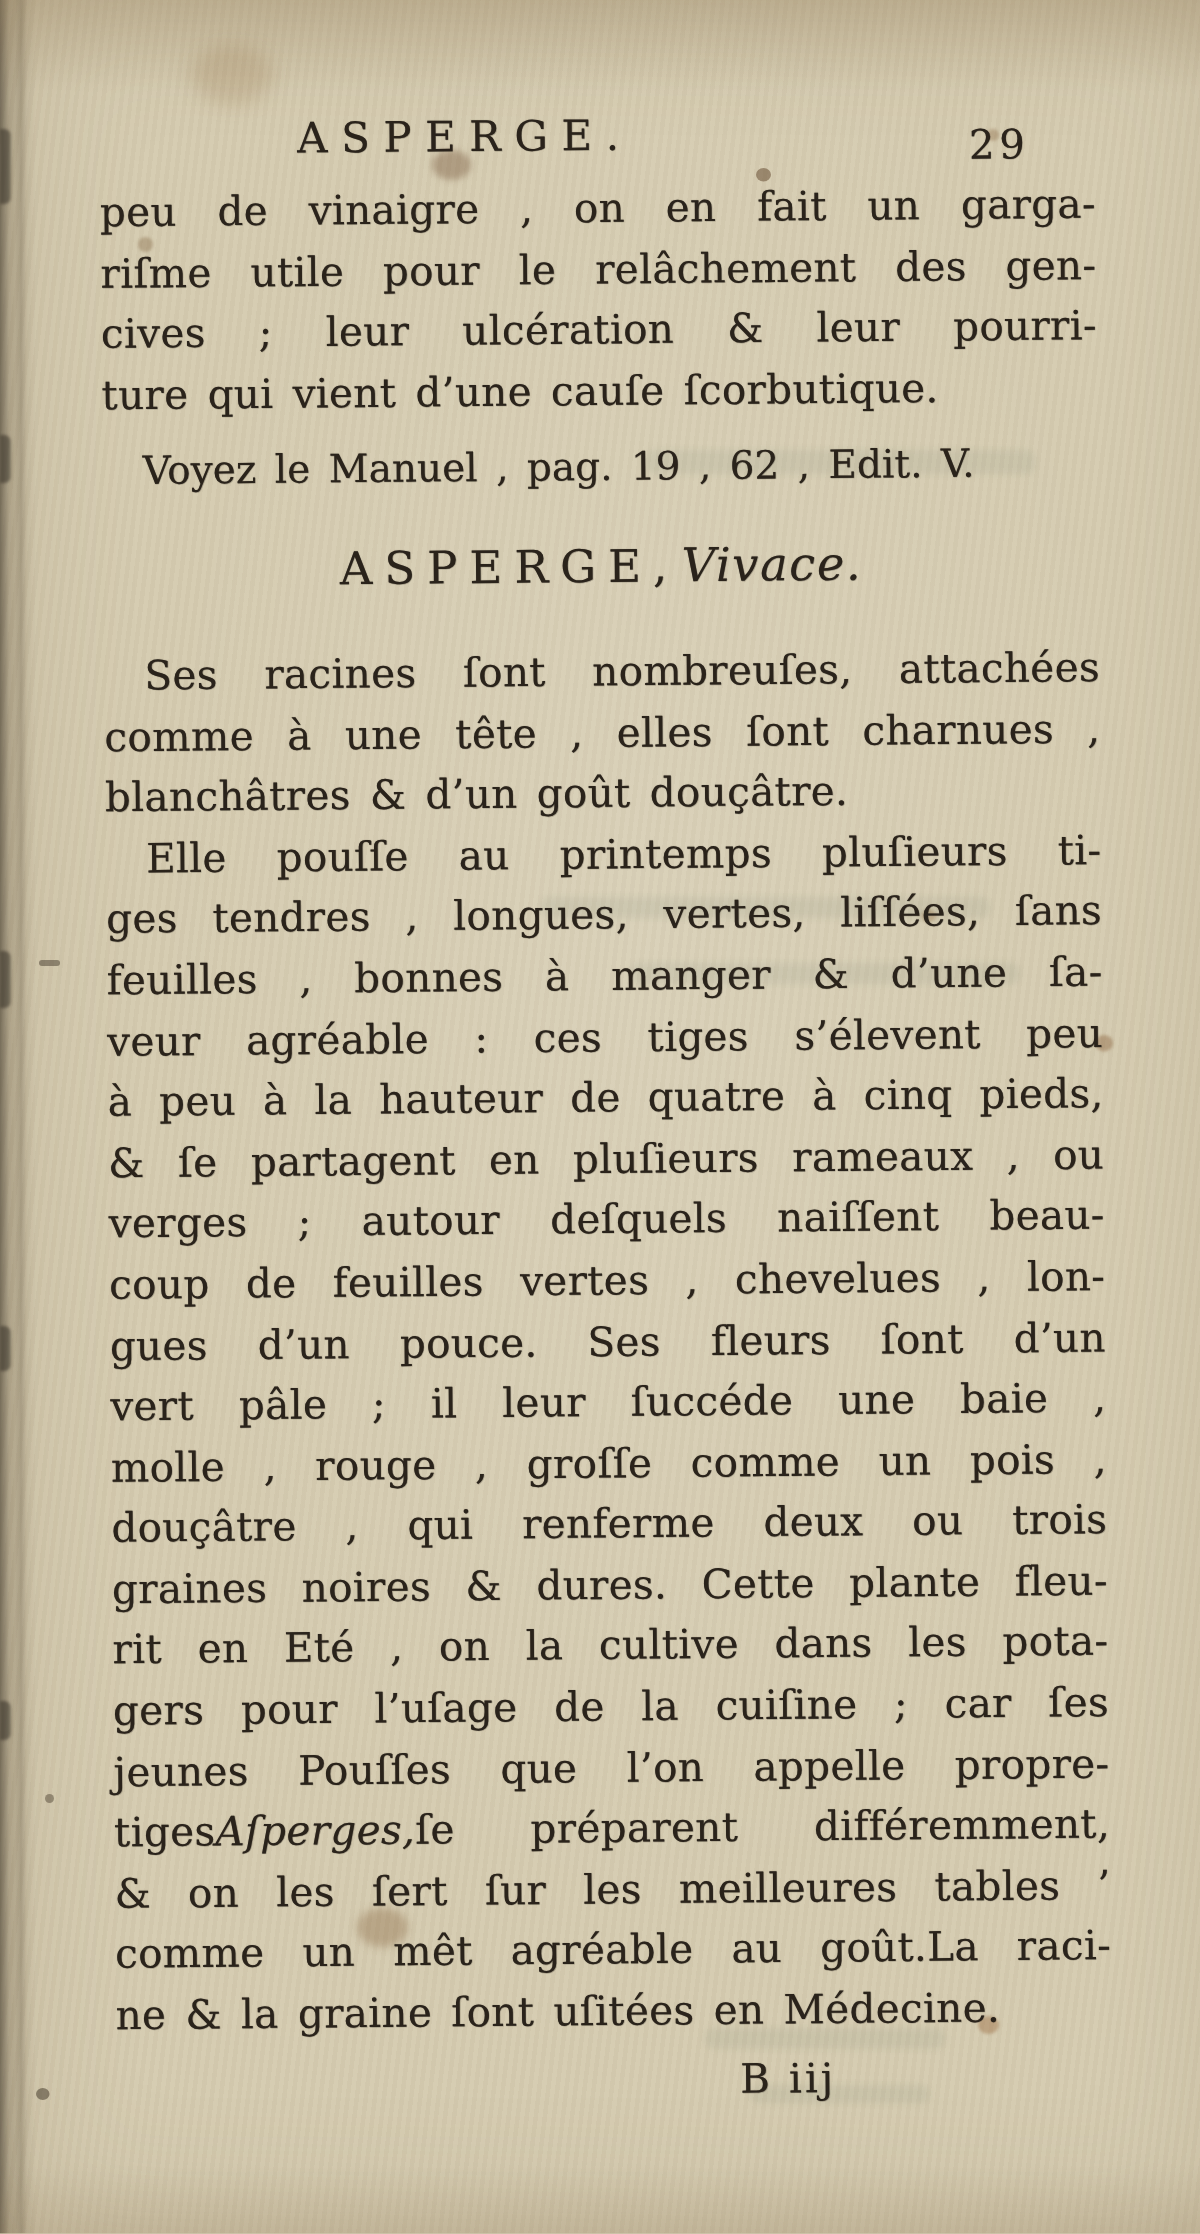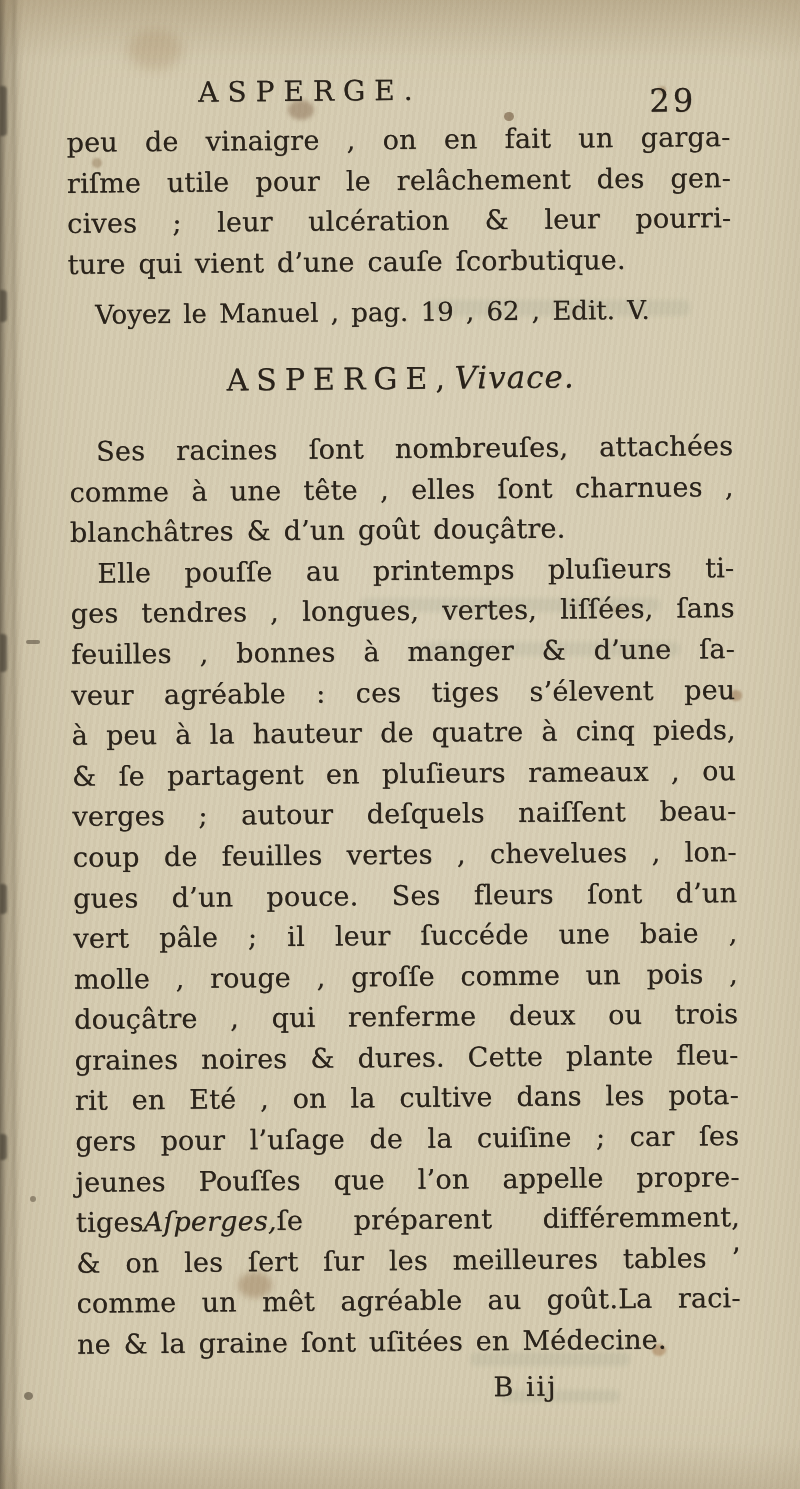--- a/index.html
+++ b/index.html
@@ -40,22 +40,22 @@
     transform:rotate(-0.5deg);transform-origin:332px 0;
     color:#2a231b;
     text-shadow:0 0 0.6px rgba(42,35,27,0.55), 0.4px 0.4px 0 rgba(42,35,27,0.22);
   }
   .running-head{position:relative;height:46px;}
   .running-title{
     position:absolute;left:132px;top:0;
     font-size:28px;letter-spacing:9px;white-space:nowrap;
   }
   .folio{
-    position:absolute;right:34px;top:10px;
-    font-size:32px;letter-spacing:3px;
+    position:absolute;right:44px;top:10px;
+    font-size:27px;letter-spacing:3px;
   }
   .ln{
     font-size:27px;line-height:40.6px;word-spacing:4px;letter-spacing:0.2px;
     text-align:justify;text-align-last:justify;white-space:normal;
   }
   .ln.end{text-align-last:left;}
   .ln.indent{text-indent:27px;}
   .ref{
     font-size:26px;line-height:40.6px;margin-top:10px;padding-left:27px;
     text-align:left;word-spacing:4px;

